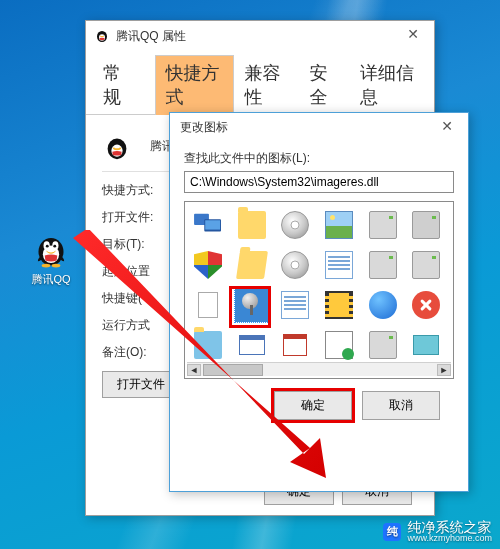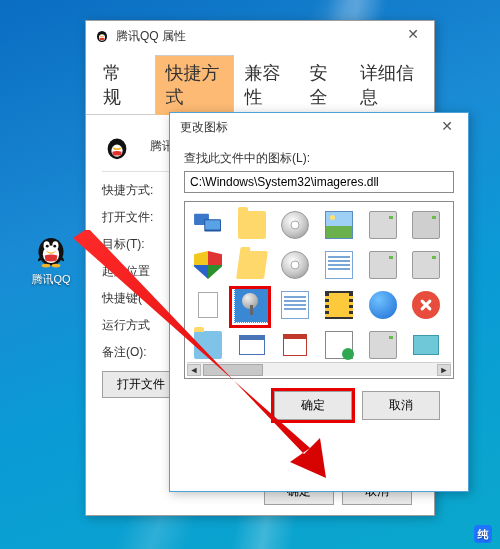--- a/index.html
+++ b/index.html
@@ -300,14 +300,18 @@
       <linearGradient id="ag" x1="0" y1="0" x2="1" y2="1">
         <stop offset="0" stop-color="#ff2a2a"></stop>
           <stop offset="1" stop-color="#d40000"></stop>
       </linearGradient>
     </defs>
     <path d="M15 8 L252 218 L232 232 L268 248 L262 208 L246 224 L30 -2 Z" fill="url(#ag)"></path>
   </svg>
 
   <div class="watermark">
     <div class="logo">纯</div>
+    <div>
+      <div style="line-height:1">纯净系统之家</div>
+      <div style="font-size:9px;opacity:.9;line-height:1">www.kzmyhome.com</div>
+    </div>
   </div>
 </div>
 
 </body></html>

